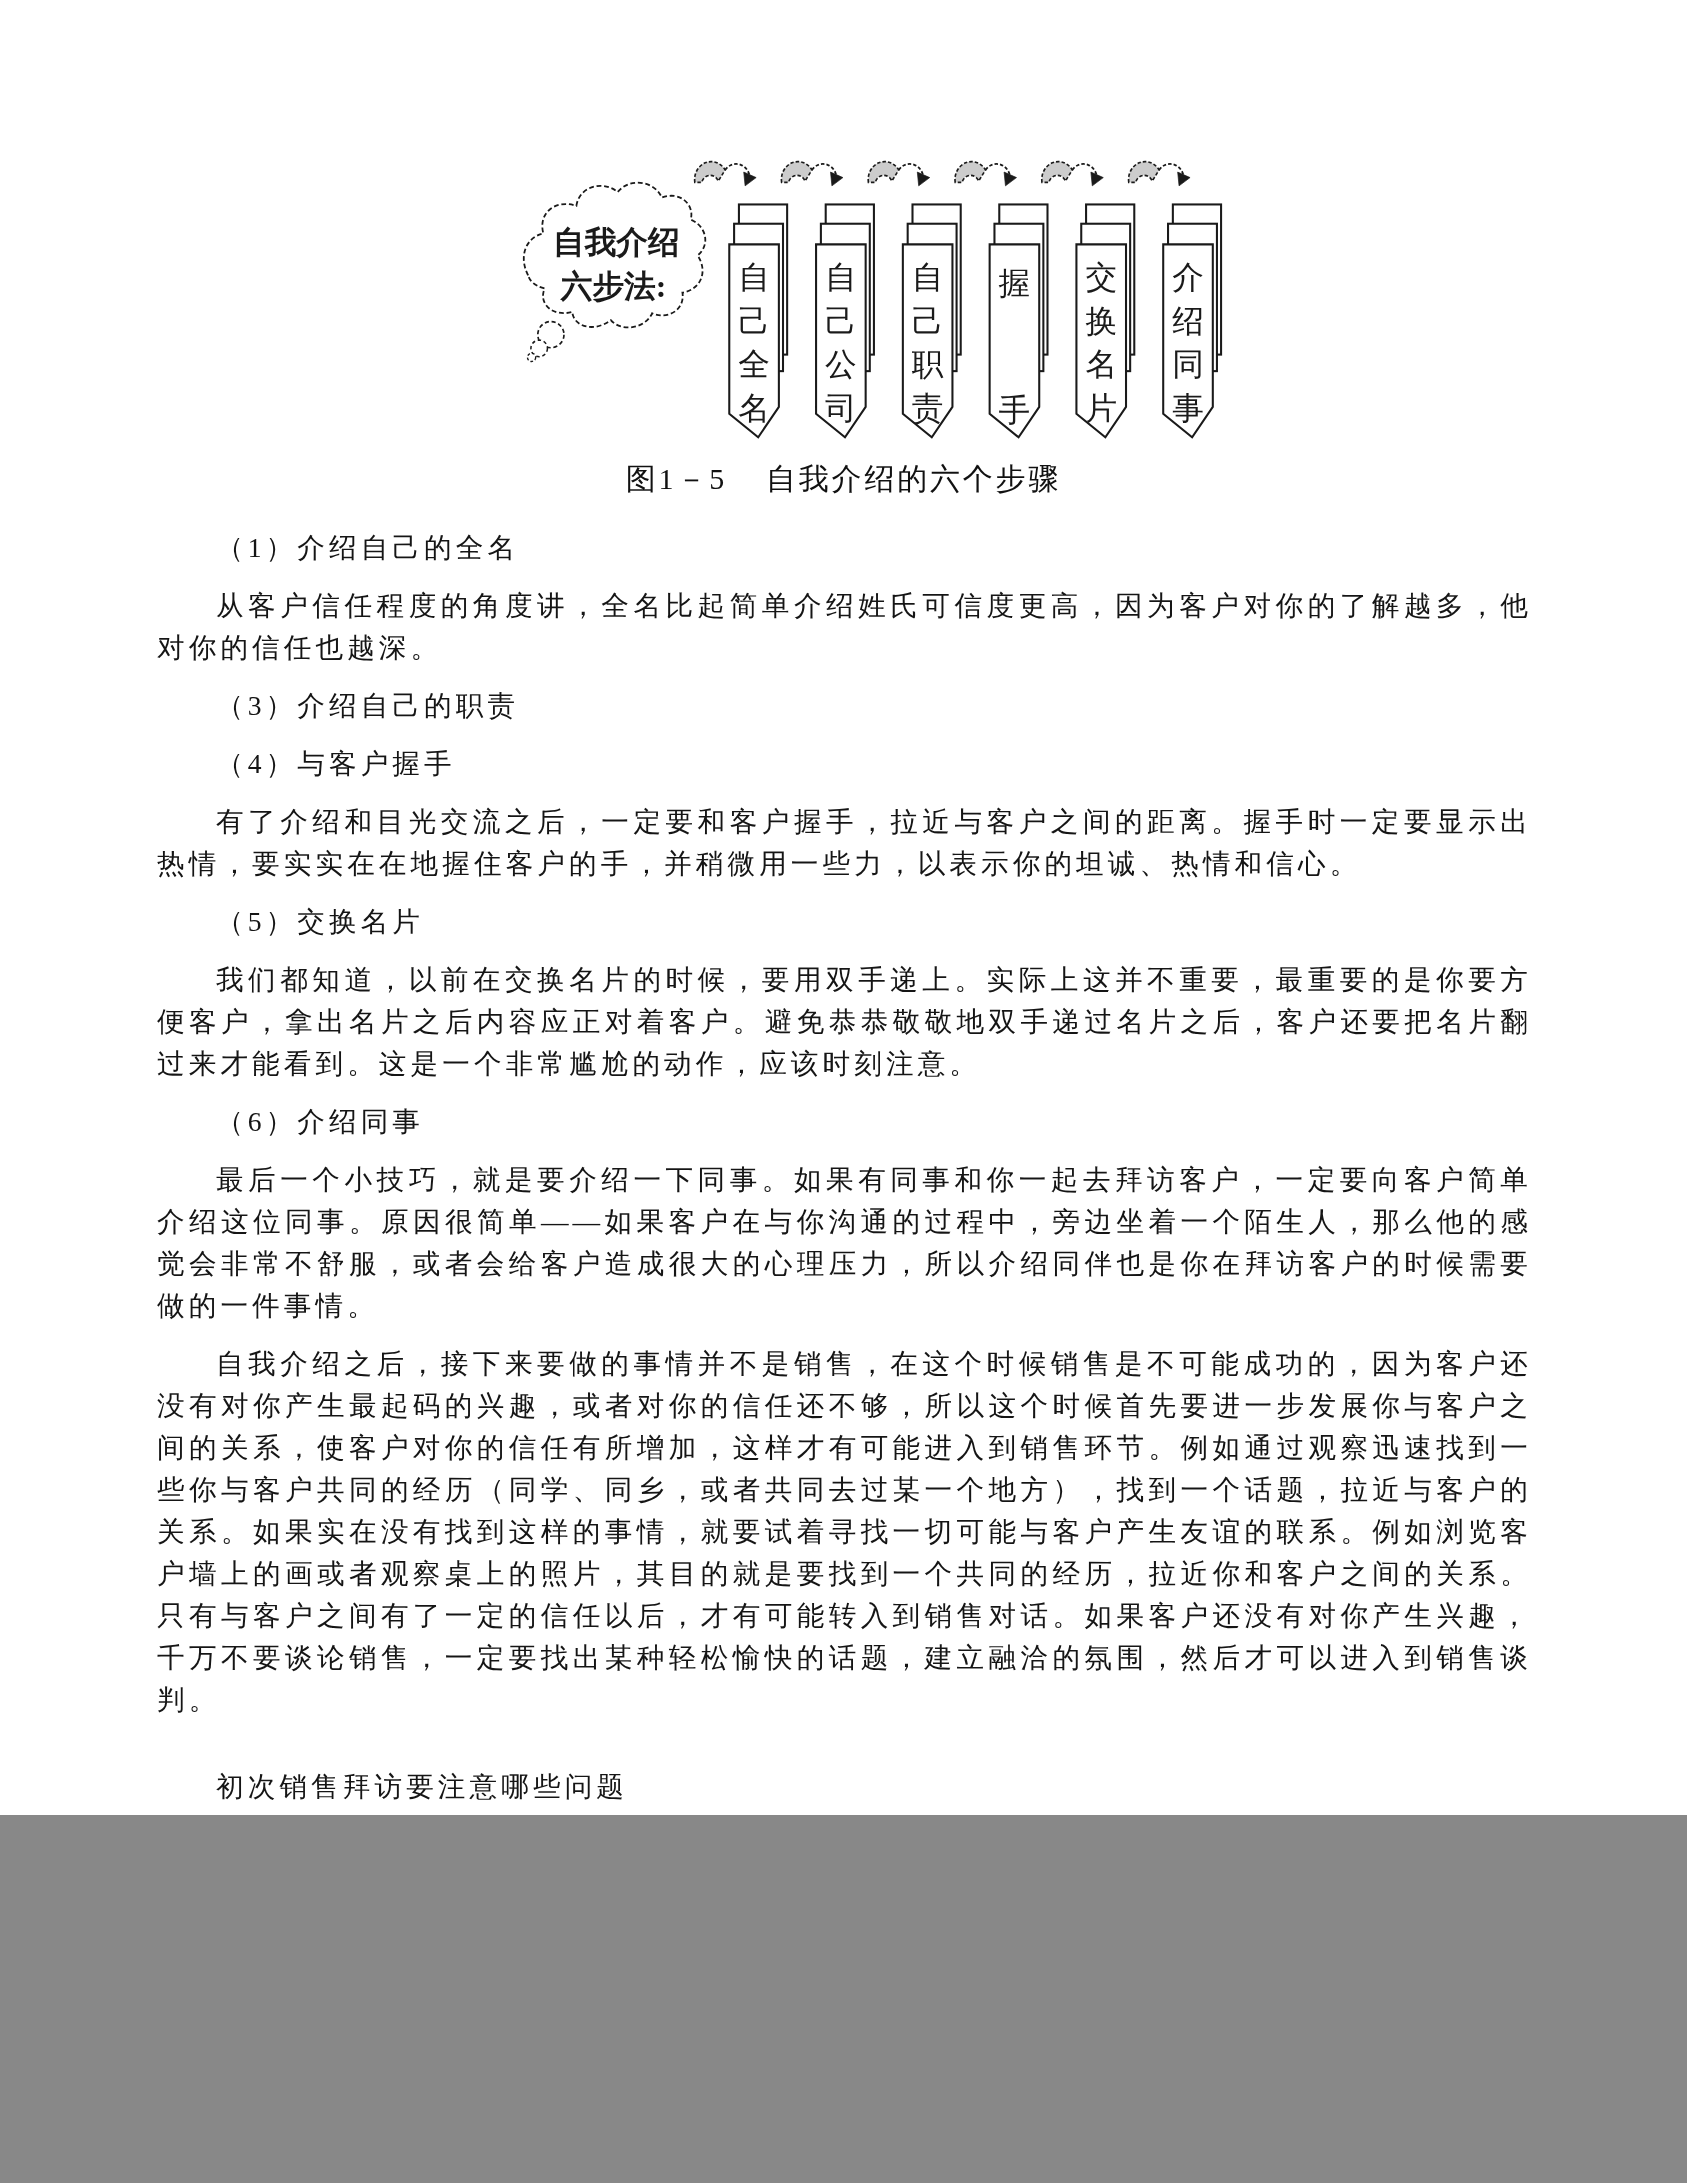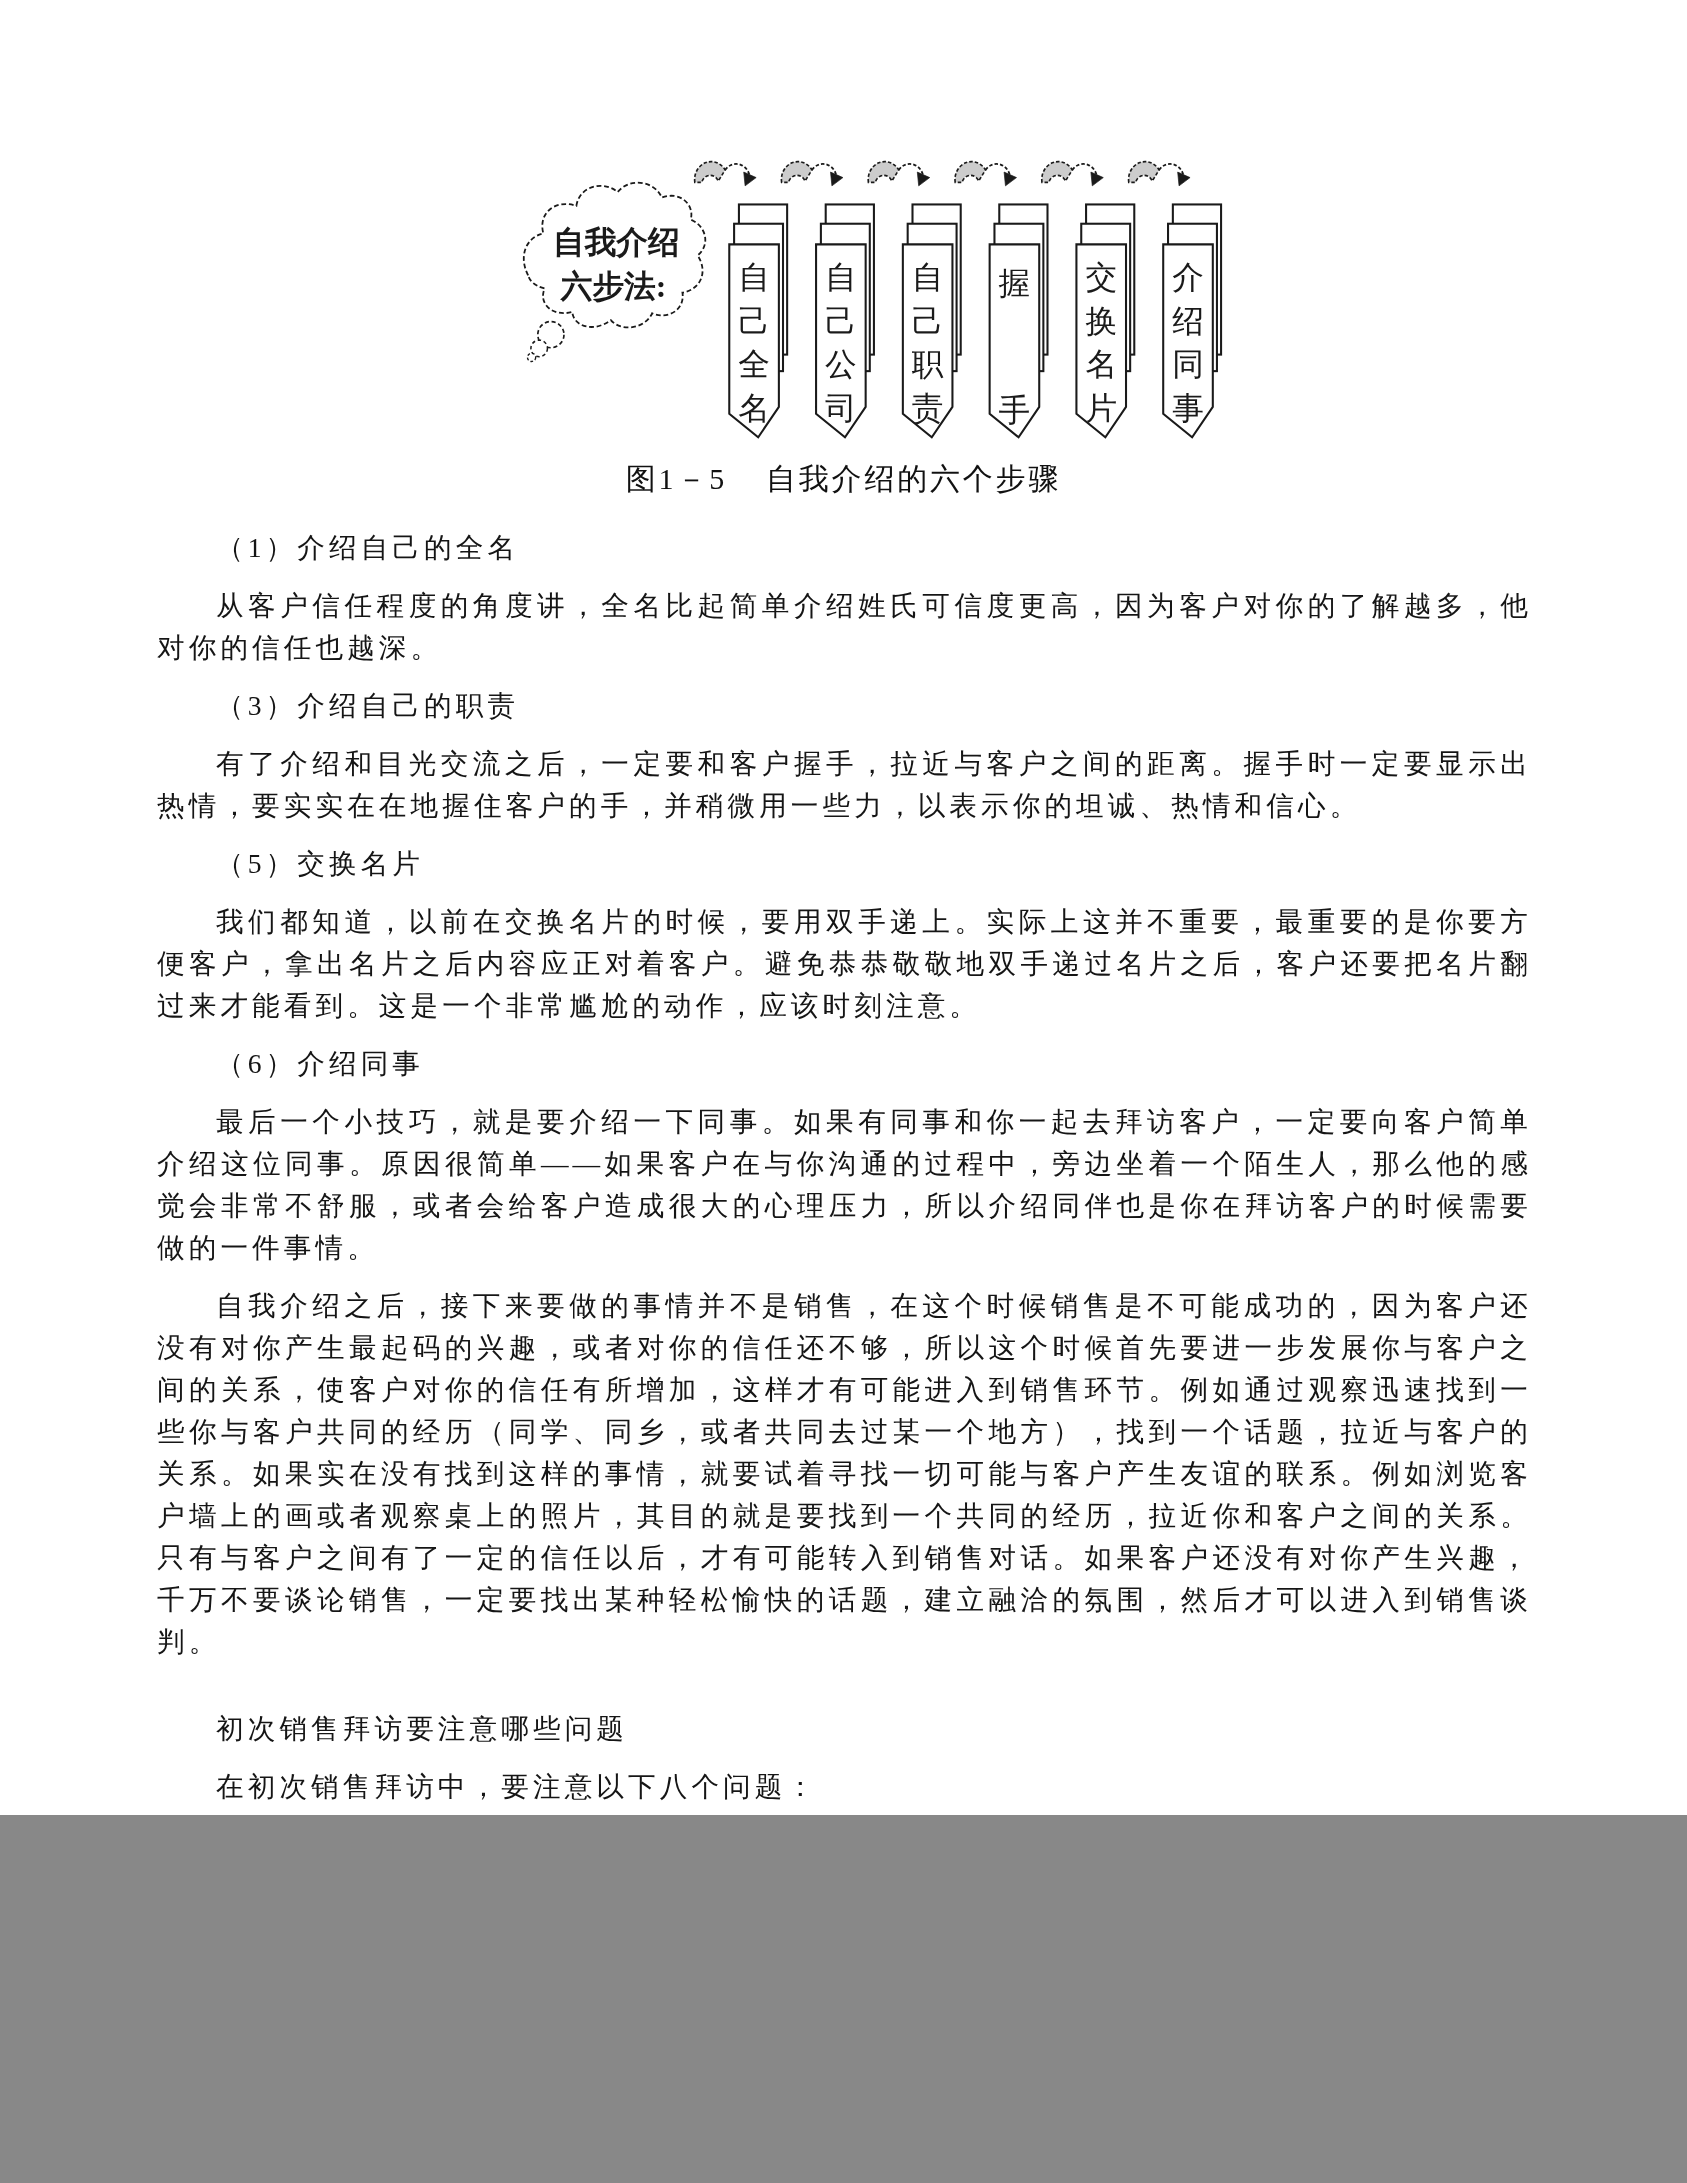--- a/index.html
+++ b/index.html
@@ -148,20 +148,21 @@
   </div>
 
   <div class="caption">
     <span>图1－5</span><span class="caption-title">自我介绍的六个步骤</span>
   </div>
 
   <div class="content">
     <p class="item">（1）介绍自己的全名</p>
     <p class="para">从客户信任程度的角度讲，全名比起简单介绍姓氏可信度更高，因为客户对你的了解越多，他对你的信任也越深。</p>
     <p class="item">（3）介绍自己的职责</p>
+    <p class="item">（4）与客户握手</p>
     <p class="para">有了介绍和目光交流之后，一定要和客户握手，拉近与客户之间的距离。握手时一定要显示出热情，要实实在在地握住客户的手，并稍微用一些力，以表示你的坦诚、热情和信心。</p>
     <p class="item">（5）交换名片</p>
     <p class="para">我们都知道，以前在交换名片的时候，要用双手递上。实际上这并不重要，最重要的是你要方便客户，拿出名片之后内容应正对着客户。避免恭恭敬敬地双手递过名片之后，客户还要把名片翻过来才能看到。这是一个非常尴尬的动作，应该时刻注意。</p>
     <p class="item">（6）介绍同事</p>
     <p class="para">最后一个小技巧，就是要介绍一下同事。如果有同事和你一起去拜访客户，一定要向客户简单介绍这位同事。原因很简单——如果客户在与你沟通的过程中，旁边坐着一个陌生人，那么他的感觉会非常不舒服，或者会给客户造成很大的心理压力，所以介绍同伴也是你在拜访客户的时候需要做的一件事情。</p>
     <p class="para">自我介绍之后，接下来要做的事情并不是销售，在这个时候销售是不可能成功的，因为客户还没有对你产生最起码的兴趣，或者对你的信任还不够，所以这个时候首先要进一步发展你与客户之间的关系，使客户对你的信任有所增加，这样才有可能进入到销售环节。例如通过观察迅速找到一些你与客户共同的经历（同学、同乡，或者共同去过某一个地方），找到一个话题，拉近与客户的关系。如果实在没有找到这样的事情，就要试着寻找一切可能与客户产生友谊的联系。例如浏览客户墙上的画或者观察桌上的照片，其目的就是要找到一个共同的经历，拉近你和客户之间的关系。只有与客户之间有了一定的信任以后，才有可能转入到销售对话。如果客户还没有对你产生兴趣，千万不要谈论销售，一定要找出某种轻松愉快的话题，建立融洽的氛围，然后才可以进入到销售谈判。</p>
     <p class="subheading">初次销售拜访要注意哪些问题</p>
     <p class="para">在初次销售拜访中，要注意以下八个问题：</p>
   </div>
 

